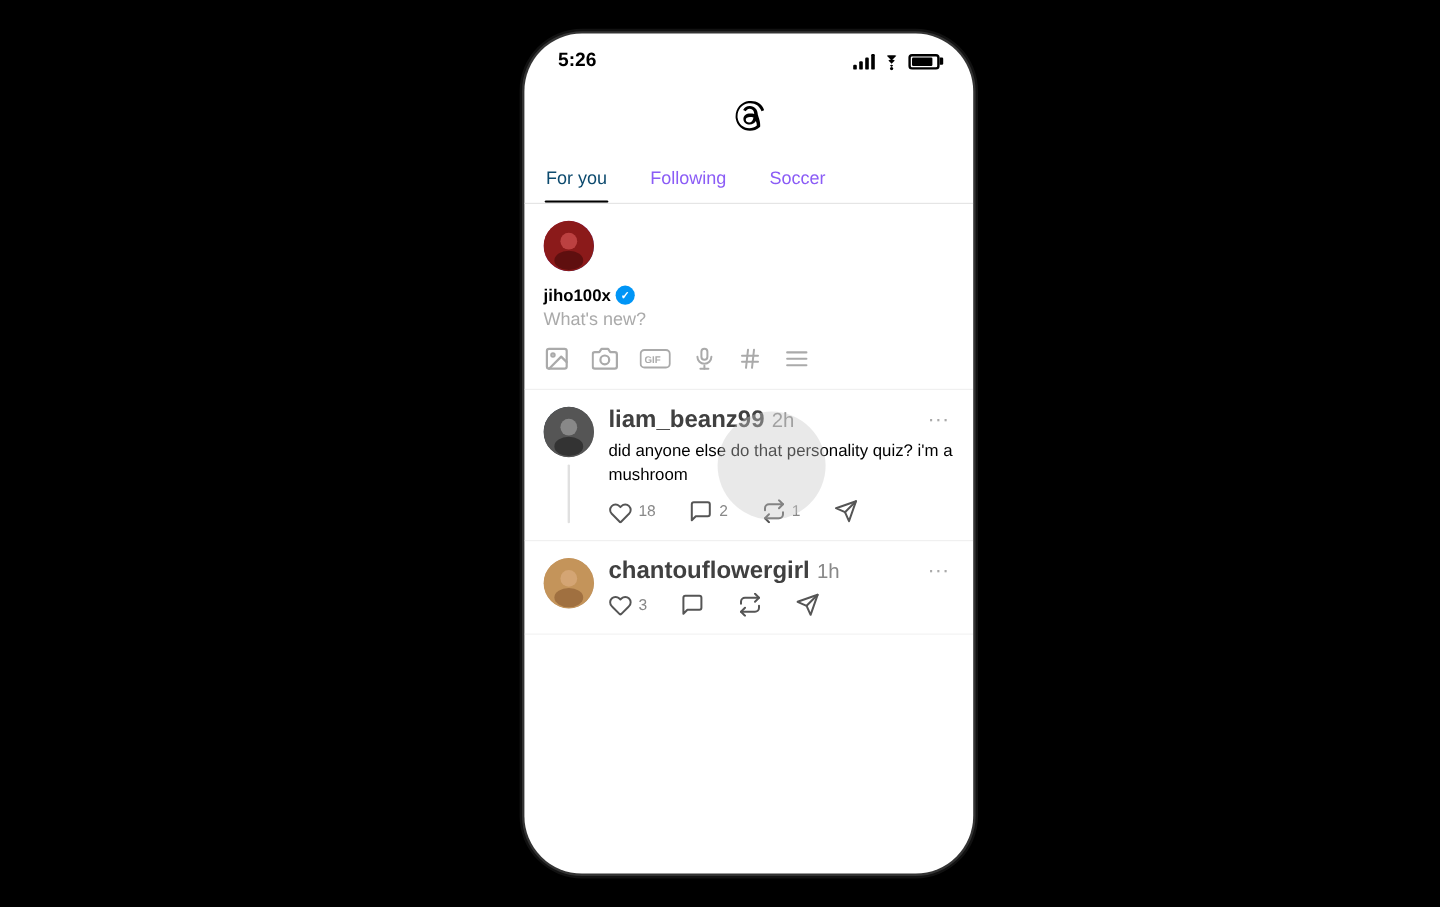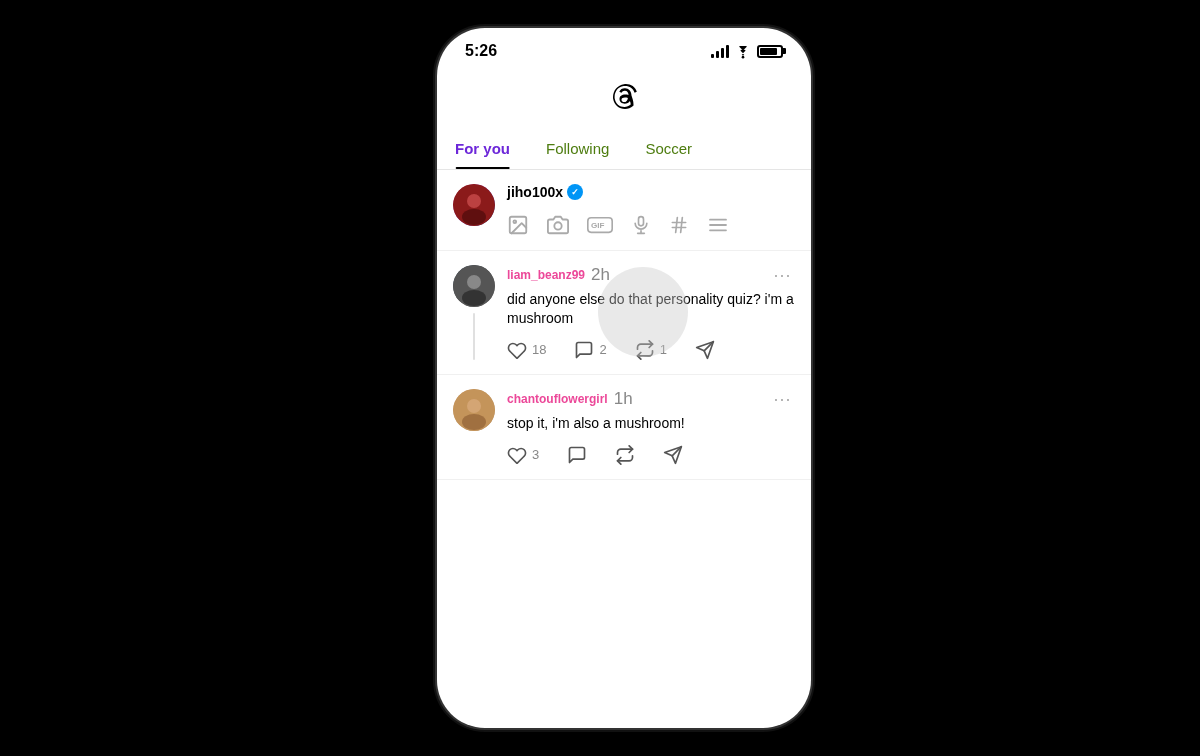--- a/index.html
+++ b/index.html
@@ -113,29 +113,29 @@
     .tabs {
       display: flex;
       border-bottom: 1px solid #e5e5e5;
       overflow: hidden;
     }
 
     .tab {
       flex: 0 0 auto;
       padding: 10px 18px 12px;
       font-size: 15px;
-      color: #4d7c0f;
+      color: #8b5cf6;
       cursor: pointer;
       position: relative;
       white-space: nowrap;
     }
 
     .tab.active {
-      color: #6d28d9;
-      font-weight: 700;
+      color: #0c4a6e;
+      font-weight: 400;
     }
 
     .tab.active::after {
       content: '';
       position: absolute;
       bottom: 0;
       left: 50%;
       transform: translateX(-50%);
       width: 60%;
       height: 2px;
@@ -148,20 +148,21 @@
       overflow-y: auto;
     }
 
     
     .composer {
       display: flex;
       align-items: flex-start;
       padding: 14px 16px;
       border-bottom: 1px solid #f0f0f0;
       gap: 12px;
+      flex-direction: column;
     }
 
     .avatar {
       width: 42px;
       height: 42px;
       border-radius: 50%;
       overflow: hidden;
       flex-shrink: 0;
     }
 
@@ -278,22 +279,22 @@
     }
 
     .post-user-info {
       display: flex;
       align-items: center;
       gap: 6px;
     }
 
     .post-username {
       font-weight: 700;
-      font-size: 12px;
-      color: #ec4899;
+      font-size: 20px;
+      color: #404040;
     }
 
     .post-time {
       font-size: 17px;
       color: #888;
     }
 
     .post-more {
       color: #aaa;
       font-size: 18px;
@@ -406,20 +407,21 @@
             <ellipse cx="21" cy="33" rx="12" ry="8" fill="#5A0E0E" opacity="0.9"></ellipse>
           </svg>
         </div>
         <div class="composer-right">
           <div class="composer-username">
             <span class="username-text">jiho100x</span>
             <div class="verified-badge">
               <span class="verified-check">✓</span>
             </div>
           </div>
+          <div class="composer-placeholder">What's new?</div>
           <div class="composer-tools">
             <span class="tool-icon">
               <svg width="22" height="22" viewBox="0 0 24 24" fill="none" stroke="#aaa" stroke-width="2" stroke-linecap="round" stroke-linejoin="round">
                 <rect x="3" y="3" width="18" height="18" rx="2"></rect>
                 <circle cx="8.5" cy="8.5" r="1.5"></circle>
                 <path d="M21 15l-5-5L5 21"></path>
               </svg>
             </span>
             <span class="tool-icon">
               <svg width="22" height="22" viewBox="0 0 24 24" fill="none" stroke="#aaa" stroke-width="2" stroke-linecap="round" stroke-linejoin="round">
@@ -533,21 +535,20 @@
           </div>
         </div>
         <div class="post-right">
           <div class="post-header">
             <div class="post-user-info">
               <span class="post-username">chantouflowergirl</span>
               <span class="post-time">1h</span>
             </div>
             <span class="post-more">···</span>
           </div>
-          <div class="post-content">stop it, i'm also a mushroom!</div>
           <div class="post-actions">
             <div class="action-btn">
               <span class="action-icon">
                 <svg width="20" height="18" viewBox="0 0 24 22" fill="none" stroke="#555" stroke-width="2" stroke-linecap="round" stroke-linejoin="round">
                   <path d="M20.84 4.61a5.5 5.5 0 00-7.78 0L12 5.67l-1.06-1.06a5.5 5.5 0 00-7.78 7.78l1.06 1.06L12 21.23l7.78-7.78 1.06-1.06a5.5 5.5 0 000-7.78z"></path>
                 </svg>
               </span>
               <span>3</span>
             </div>
             <div class="action-btn">

